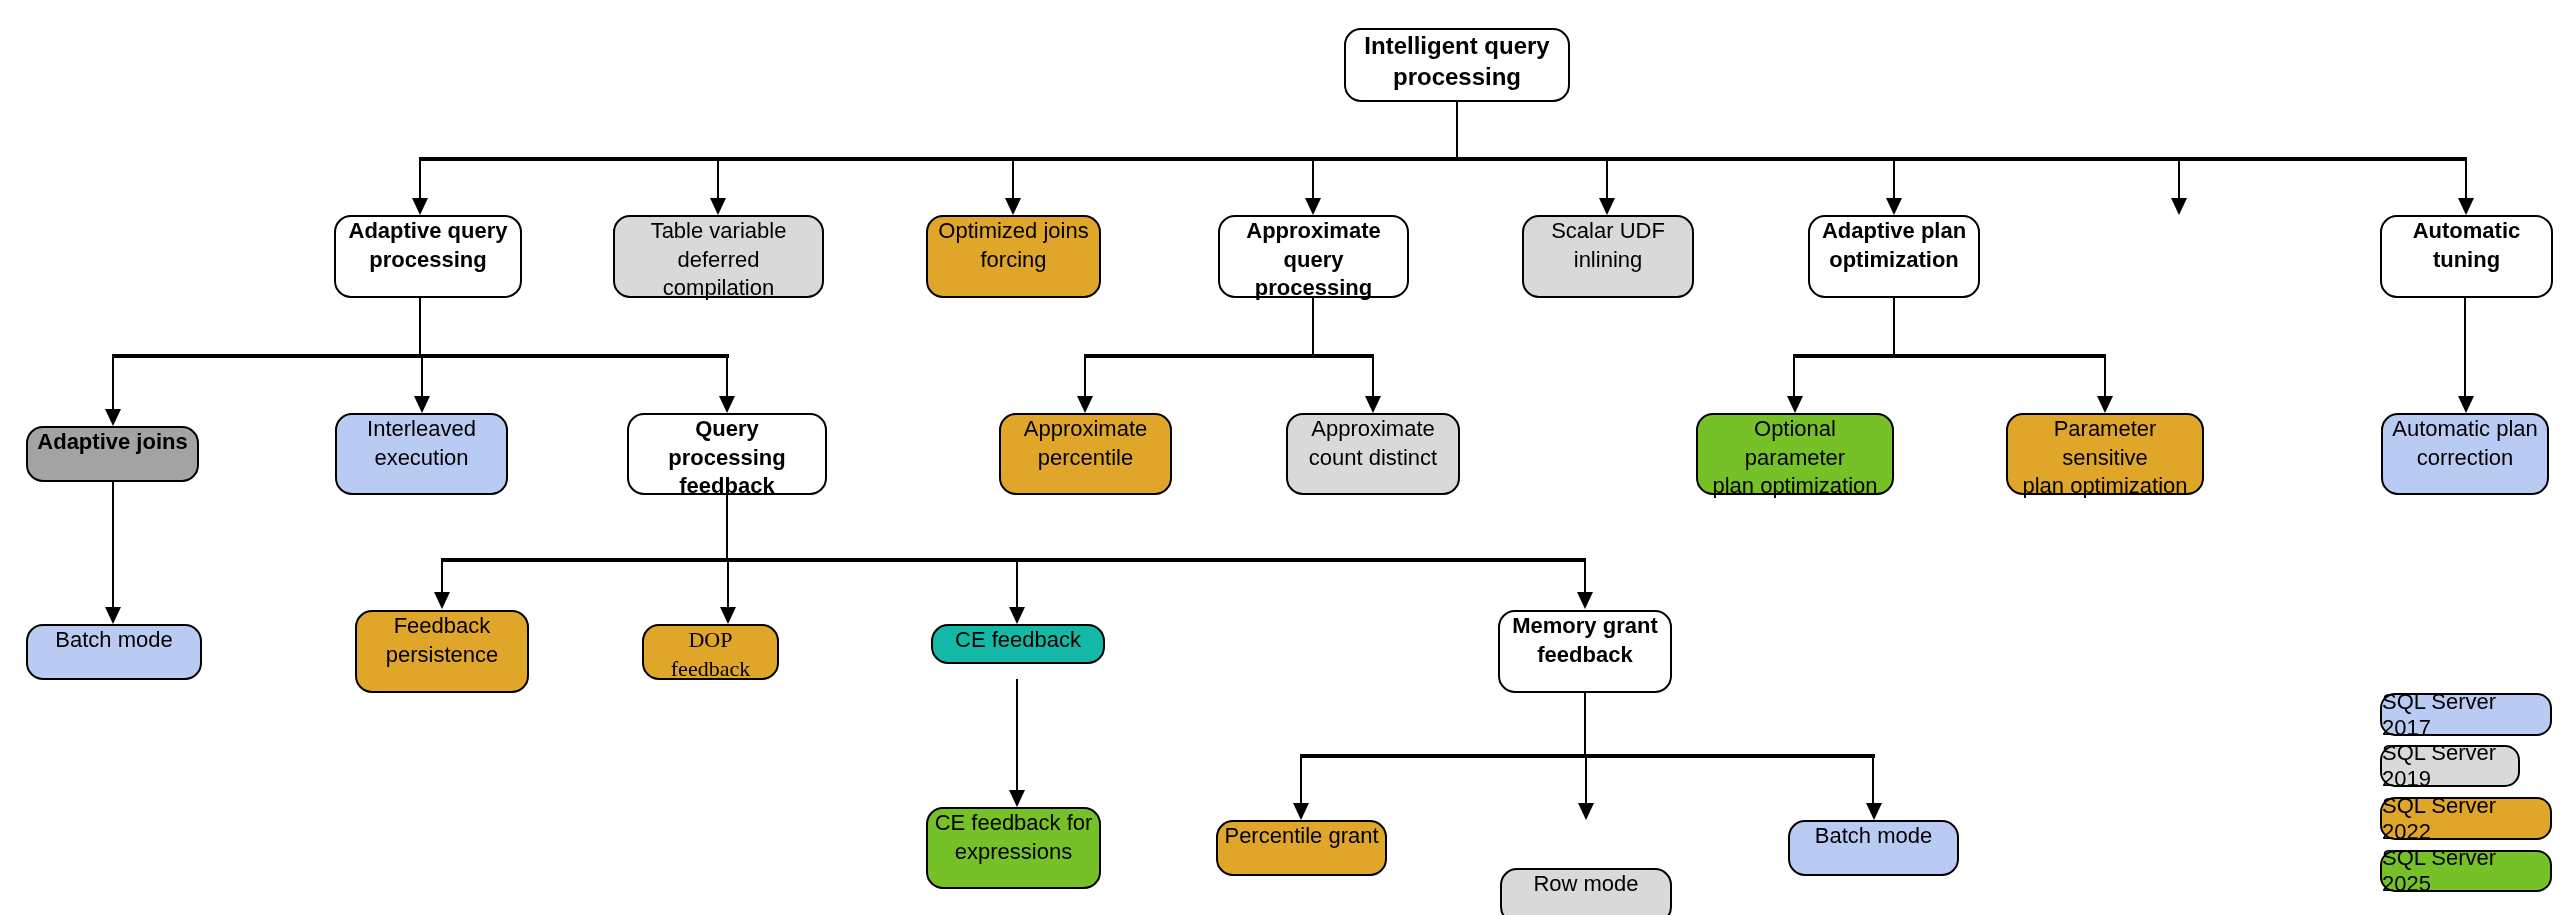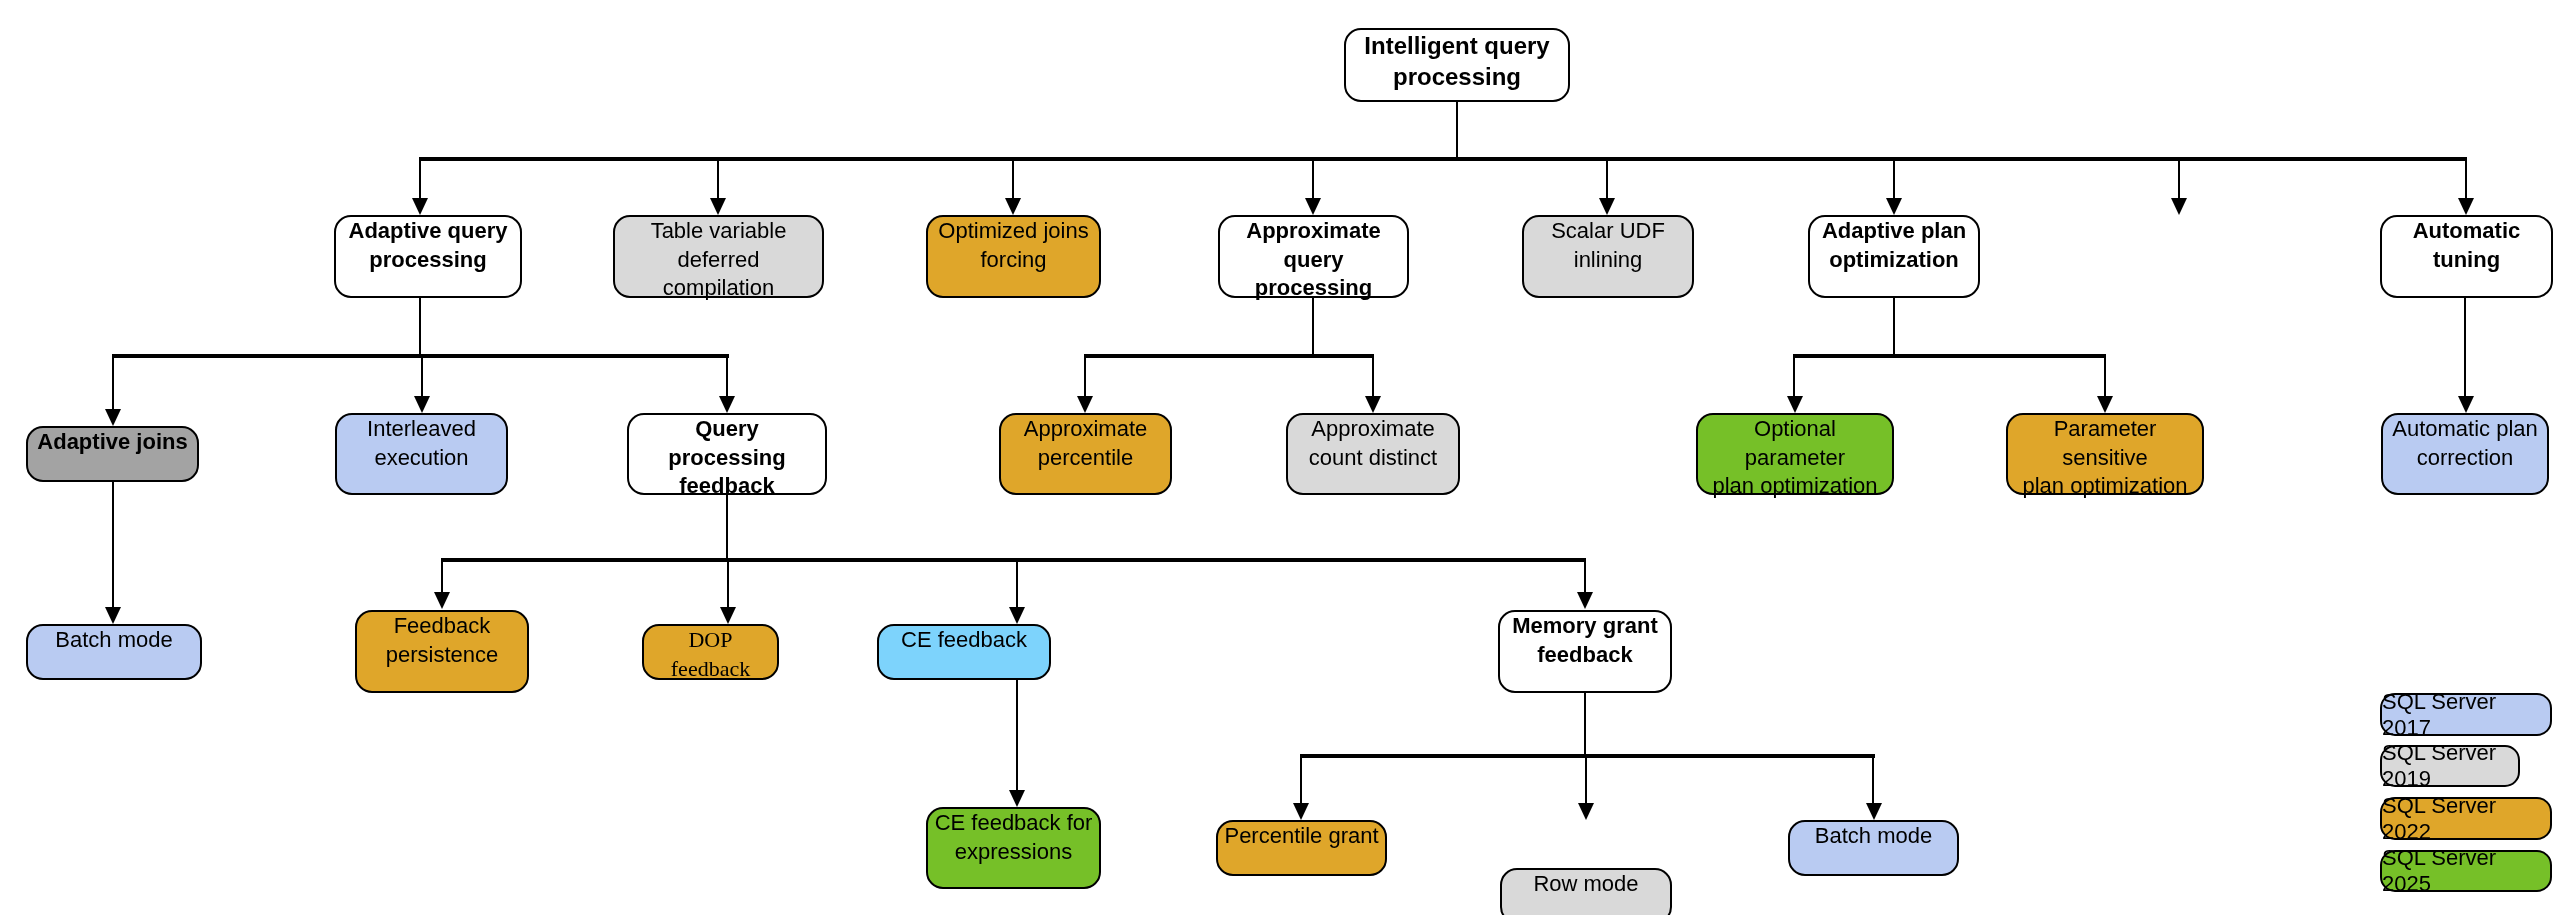--- a/index.html
+++ b/index.html
@@ -145,21 +145,21 @@
     <div class="node" style="left: 1696px; top: 413px; width: 198px; height: 82px; background: rgb(118, 192, 40);"><span>Optional parameter
 plan optimization</span></div>
     <div class="node" style="left: 2006px; top: 413px; width: 198px; height: 82px; background: rgb(223, 166, 42);"><span>Parameter sensitive
 plan optimization</span></div>
     <div class="node" style="left: 2381px; top: 413px; width: 168px; height: 82px; background: rgb(185, 203, 242);"><span>Automatic plan
 correction</span></div>
     <div class="node" style="left: 26px; top: 624px; width: 176px; height: 56px; background: rgb(185, 203, 242);"><span>Batch mode</span></div>
     <div class="node" style="left: 355px; top: 610px; width: 174px; height: 83px; background: rgb(223, 166, 42);"><span>Feedback
 persistence</span></div>
     <div class="node" style="left: 642px; top: 624px; width: 137px; height: 56px; background: rgb(223, 166, 42); font-family: Liberation Serif, serif;"><span>DOP feedback</span></div>
-    <div class="node" style="left: 877px; top: 624px; width: 174px; height: 56px; background: #7dd3fc;"><span>CE feedback</span></div>
+    <div class="node" style="left: 931px; top: 624px; width: 174px; height: 40px; background: #14b8a6;"><span>CE feedback</span></div>
     <div class="node bold" style="left: 1498px; top: 610px; width: 174px; height: 83px; background: rgb(255, 255, 255);"><span>Memory grant
 feedback</span></div>
     <div class="node" style="left: 926px; top: 807px; width: 175px; height: 82px; background: rgb(118, 192, 40);"><span>CE feedback for
 expressions</span></div>
     <div class="node" style="left: 1216px; top: 820px; width: 171px; height: 56px; background: rgb(223, 166, 42);"><span>Percentile grant</span></div>
     <div class="node" style="left: 1500px; top: 820px; width: 172px; height: 56px; background: rgb(217, 217, 217); margin-top: 48px;"><span>Row mode</span></div>
     <div class="node" style="left: 1788px; top: 820px; width: 171px; height: 56px; background: rgb(185, 203, 242);"><span>Batch mode</span></div>
     <div class="legend-chip" style="left: 2380px; top: 693px; width: 172px; height: 43px; background: rgb(185, 203, 242);">
       <span>SQL Server 2017</span>
     </div>

